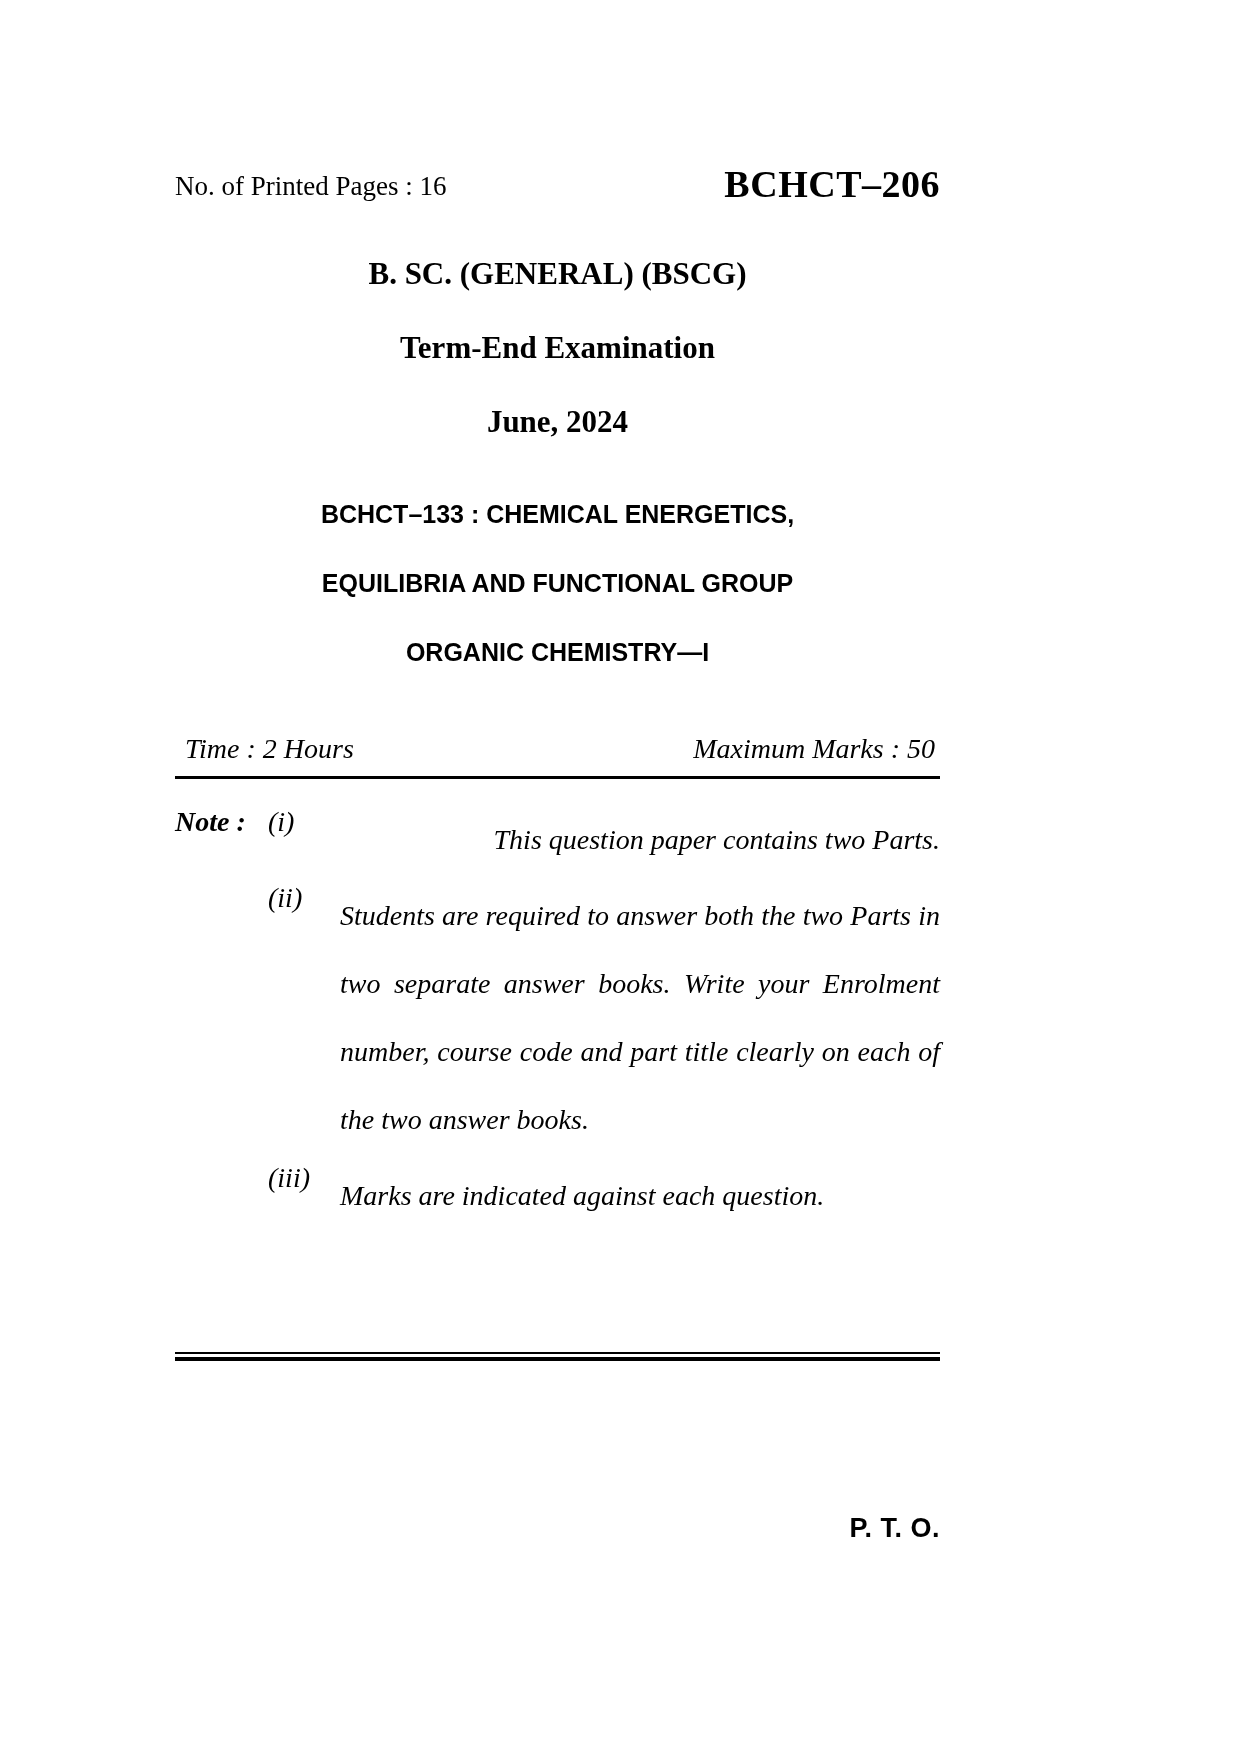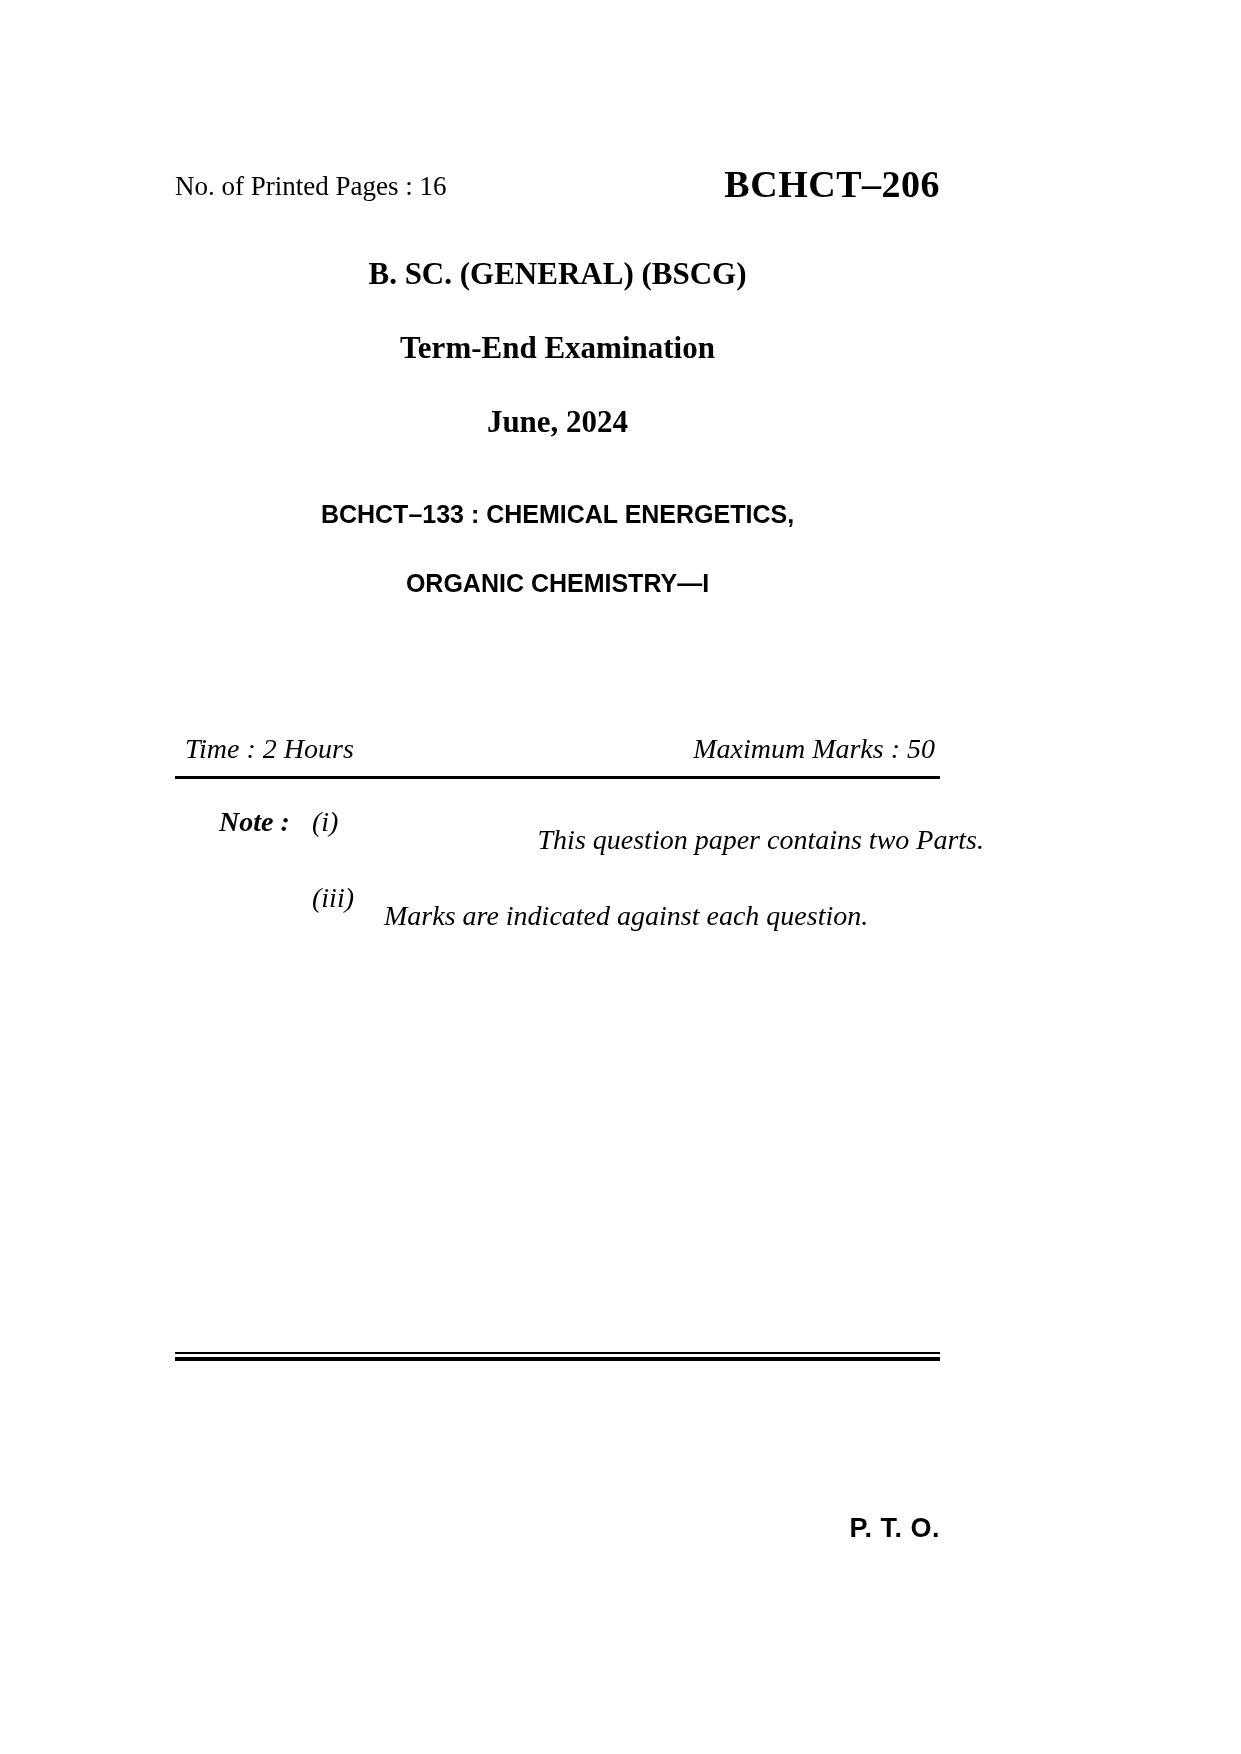--- a/index.html
+++ b/index.html
@@ -156,21 +156,20 @@
 
   
   .note-block {
     position: absolute;
     top: 806px;
     left: 0;
     width: 765px;
     font-family: "Liberation Serif", serif;
     font-style: italic;
     font-size: 28px;
-    margin-left: 44px;
   }
   .note-item {
     position: relative;
     margin-bottom: 8px;
   }
   .note-label {
     position: absolute;
     left: 0;
     top: 0;
     font-weight: bold;
@@ -222,38 +221,43 @@
     </div>
 
     <div class="title-block">
       <div class="title-line">B. SC. (GENERAL) (BSCG)</div>
       <div class="title-line">Term-End Examination</div>
       <div class="title-line">June, 2024</div>
     </div>
 
     <div class="subject-block">
       <div class="subject-line">BCHCT–133 : CHEMICAL ENERGETICS,</div>
+      <div class="subject-line">EQUILIBRIA AND FUNCTIONAL GROUP</div>
       <div class="subject-line">ORGANIC CHEMISTRY—I</div>
     </div>
 
     <div class="timemarks">
       <div class="time">Time : 2 Hours</div>
       <div class="marks">Maximum Marks : 50</div>
     </div>
 
     <div class="rule-single"></div>
 
     <div class="note-block">
 
       <div class="note-item">
         <span class="note-label">Note :</span>
         <span class="note-marker m1">(i)</span>
         <div class="note-text nojustify">This question paper contains two Parts.</div>
       </div>
 
+      <div class="note-item">
+        <span class="note-marker m2">(ii)</span>
+        <div class="note-text">Students are required to answer both the two Parts in two separate answer books. Write your Enrolment number, course code and part title clearly on each of the two answer books.</div>
+      </div>
 
       <div class="note-item">
         <span class="note-marker m3">(iii)</span>
         <div class="note-text">Marks are indicated against each question.</div>
       </div>
 
     </div>
 
     <div class="rule-double">
       <div class="thin"></div>

